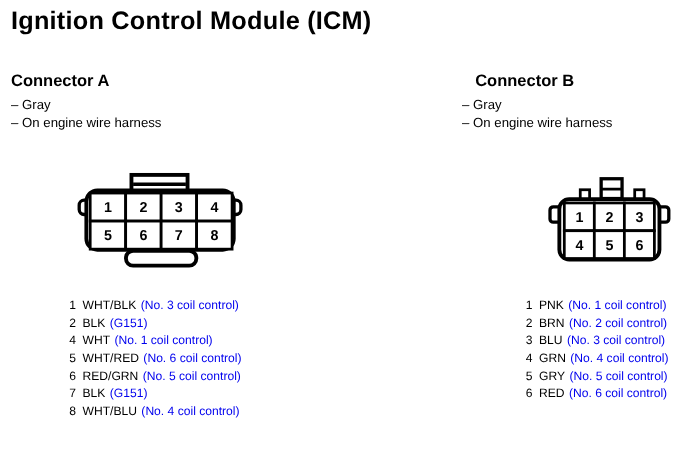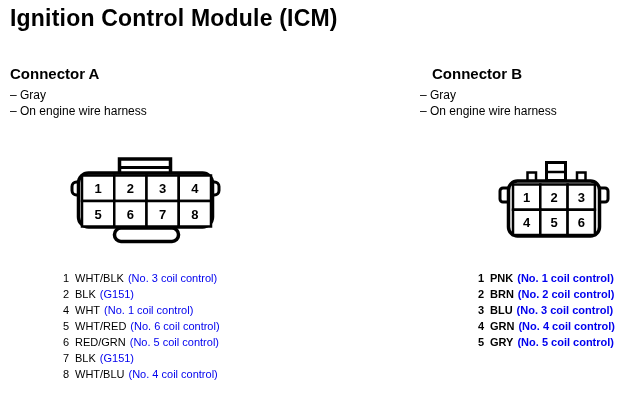--- a/index.html
+++ b/index.html
@@ -47,21 +47,21 @@
     font-size: 13px;
     font-weight: bold;
     fill: #000000;
   }
   .pin-list {
     font-size: 11px;
     line-height: 16px;
     white-space: nowrap;
   }
   .pin-list.a { left: 60px; top: 270px; }
-  .pin-list.b { left: 475px; top: 270px; font-weight: bold; }
+  .pin-list.b { left: 475px; top: 270px; }
   .pin-num {
     display: inline-block;
     width: 9px;
     text-align: right;
     margin-right: 6px;
   }
   .pin-wire { color: #000000; }
   .pin-fn { color: var(--link-color, #0000EE); margin-left: 4px; }
 </style>
 </head>
@@ -157,15 +157,16 @@
     <div class="pin-row"><span class="pin-num">7</span><span class="pin-wire">BLK</span><span class="pin-fn">(G151)</span></div>
     <div class="pin-row"><span class="pin-num">8</span><span class="pin-wire">WHT/BLU</span><span class="pin-fn">(No. 4 coil control)</span></div>
   </div>
 
   <div class="abs pin-list b">
     <div class="pin-row"><span class="pin-num">1</span><span class="pin-wire">PNK</span><span class="pin-fn">(No. 1 coil control)</span></div>
     <div class="pin-row"><span class="pin-num">2</span><span class="pin-wire">BRN</span><span class="pin-fn">(No. 2 coil control)</span></div>
     <div class="pin-row"><span class="pin-num">3</span><span class="pin-wire">BLU</span><span class="pin-fn">(No. 3 coil control)</span></div>
     <div class="pin-row"><span class="pin-num">4</span><span class="pin-wire">GRN</span><span class="pin-fn">(No. 4 coil control)</span></div>
     <div class="pin-row"><span class="pin-num">5</span><span class="pin-wire">GRY</span><span class="pin-fn">(No. 5 coil control)</span></div>
+    <div class="pin-row"><span class="pin-num">6</span><span class="pin-wire">RED</span><span class="pin-fn">(No. 6 coil control)</span></div>
   </div>
 
 </div>
 
 </body></html>

